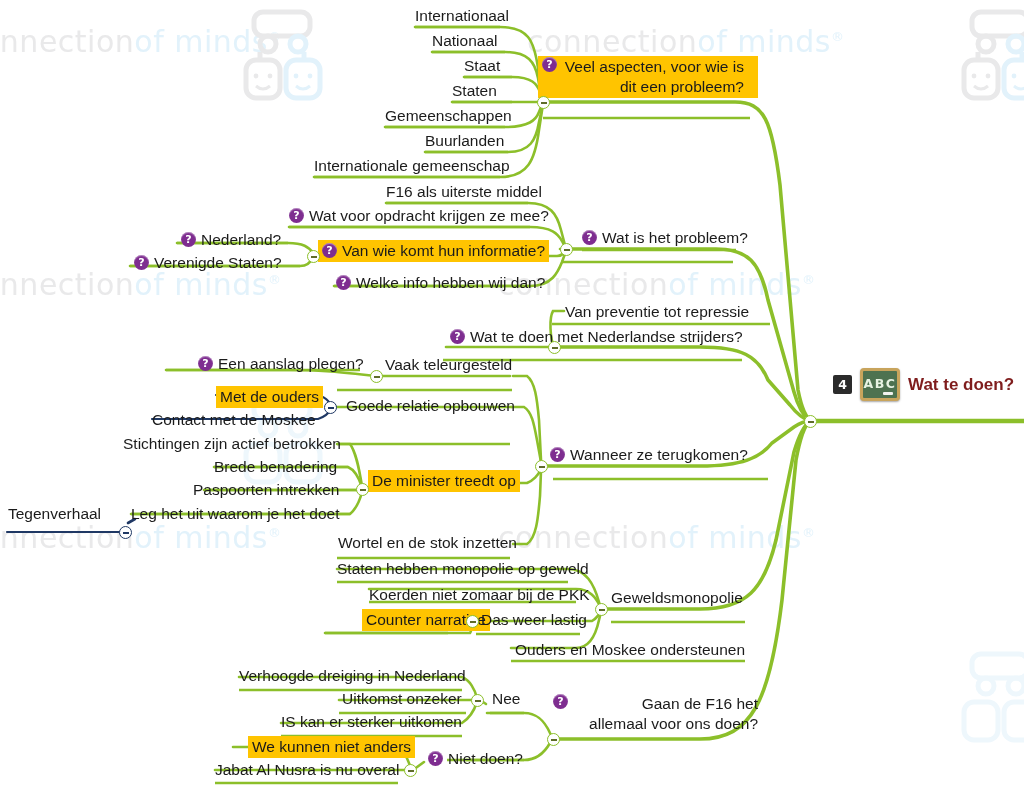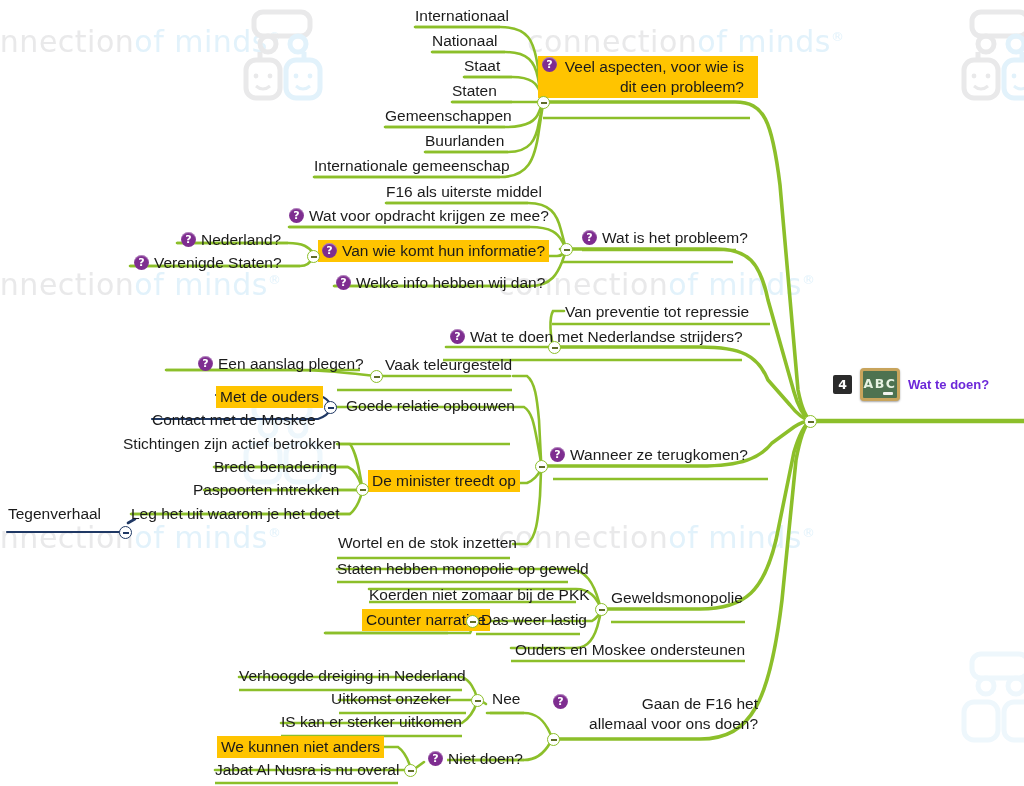--- a/index.html
+++ b/index.html
@@ -120,23 +120,23 @@
     margin-bottom: 3px;
   }
   #root-icon .chalk {
     position: absolute;
     right: 4px; bottom: 3px;
     width: 10px; height: 3px;
     background: #f2f2ee;
     border-radius: 1px;
   }
   #root-title {
-    font-size: 13px;
+    font-size: 17px;
     font-weight: bold;
-    color: #6d28d9;
+    color: #7f1d1d;
   }
 </style>
 </head>
 <body>
 
 <div id="stage">
 
   <div class="wm-layer">
     <div class="wm-text" style="left:-36px; top:24px;"><span class="wm-a">connection</span><span class="wm-b">of minds</span><span class="wm-r">®</span></div>
     <div class="wm-text" style="left:498px; top:24px;margin-left:29px;"><span class="wm-a">connection</span><span class="wm-b">of minds</span><span class="wm-r">®</span></div>
@@ -434,30 +434,30 @@
   <div class="node" style="left:611px; top:588px;">
       <span class="txt">Geweldsmonopolie</span>
     </div>
   <div class="node" style="left:239px; top:666px;">
       <span class="txt">Verhoogde dreiging in Nederland</span>
     </div>
 
   <div class="node" style="left:515px; top:640px;">
       <span class="txt">Ouders en Moskee ondersteunen</span>
     </div>
-  <div class="node" style="left:331px; top:689px;">
+  <div class="node" style="left:342px; top:689px;">
       <span class="txt">Uitkomst onzeker</span>
     </div>
   <div class="node" style="left:281px; top:712px;">
       <span class="txt">IS kan er sterker uitkomen</span>
     </div>
   <div class="node" style="left:492px; top:689px;">
       <span class="txt">Nee</span>
     </div>
-  <div class="node hl" style="left:217px; top:736px;">
+  <div class="node hl" style="left:248px; top:736px;">
       <span class="txt">We kunnen niet anders</span>
     </div>
   <div class="node" style="left:215px; top:760px;">
       <span class="txt">Jabat Al Nusra is nu overal</span>
     </div>
   <div class="node" style="left:428px; top:749px;">
       <span class="qicon">?</span>
       <span class="txt">Niet doen?</span>
     </div>
   <div class="node" style="left:553px; top:694px; width:215px; align-items:flex-start;">

